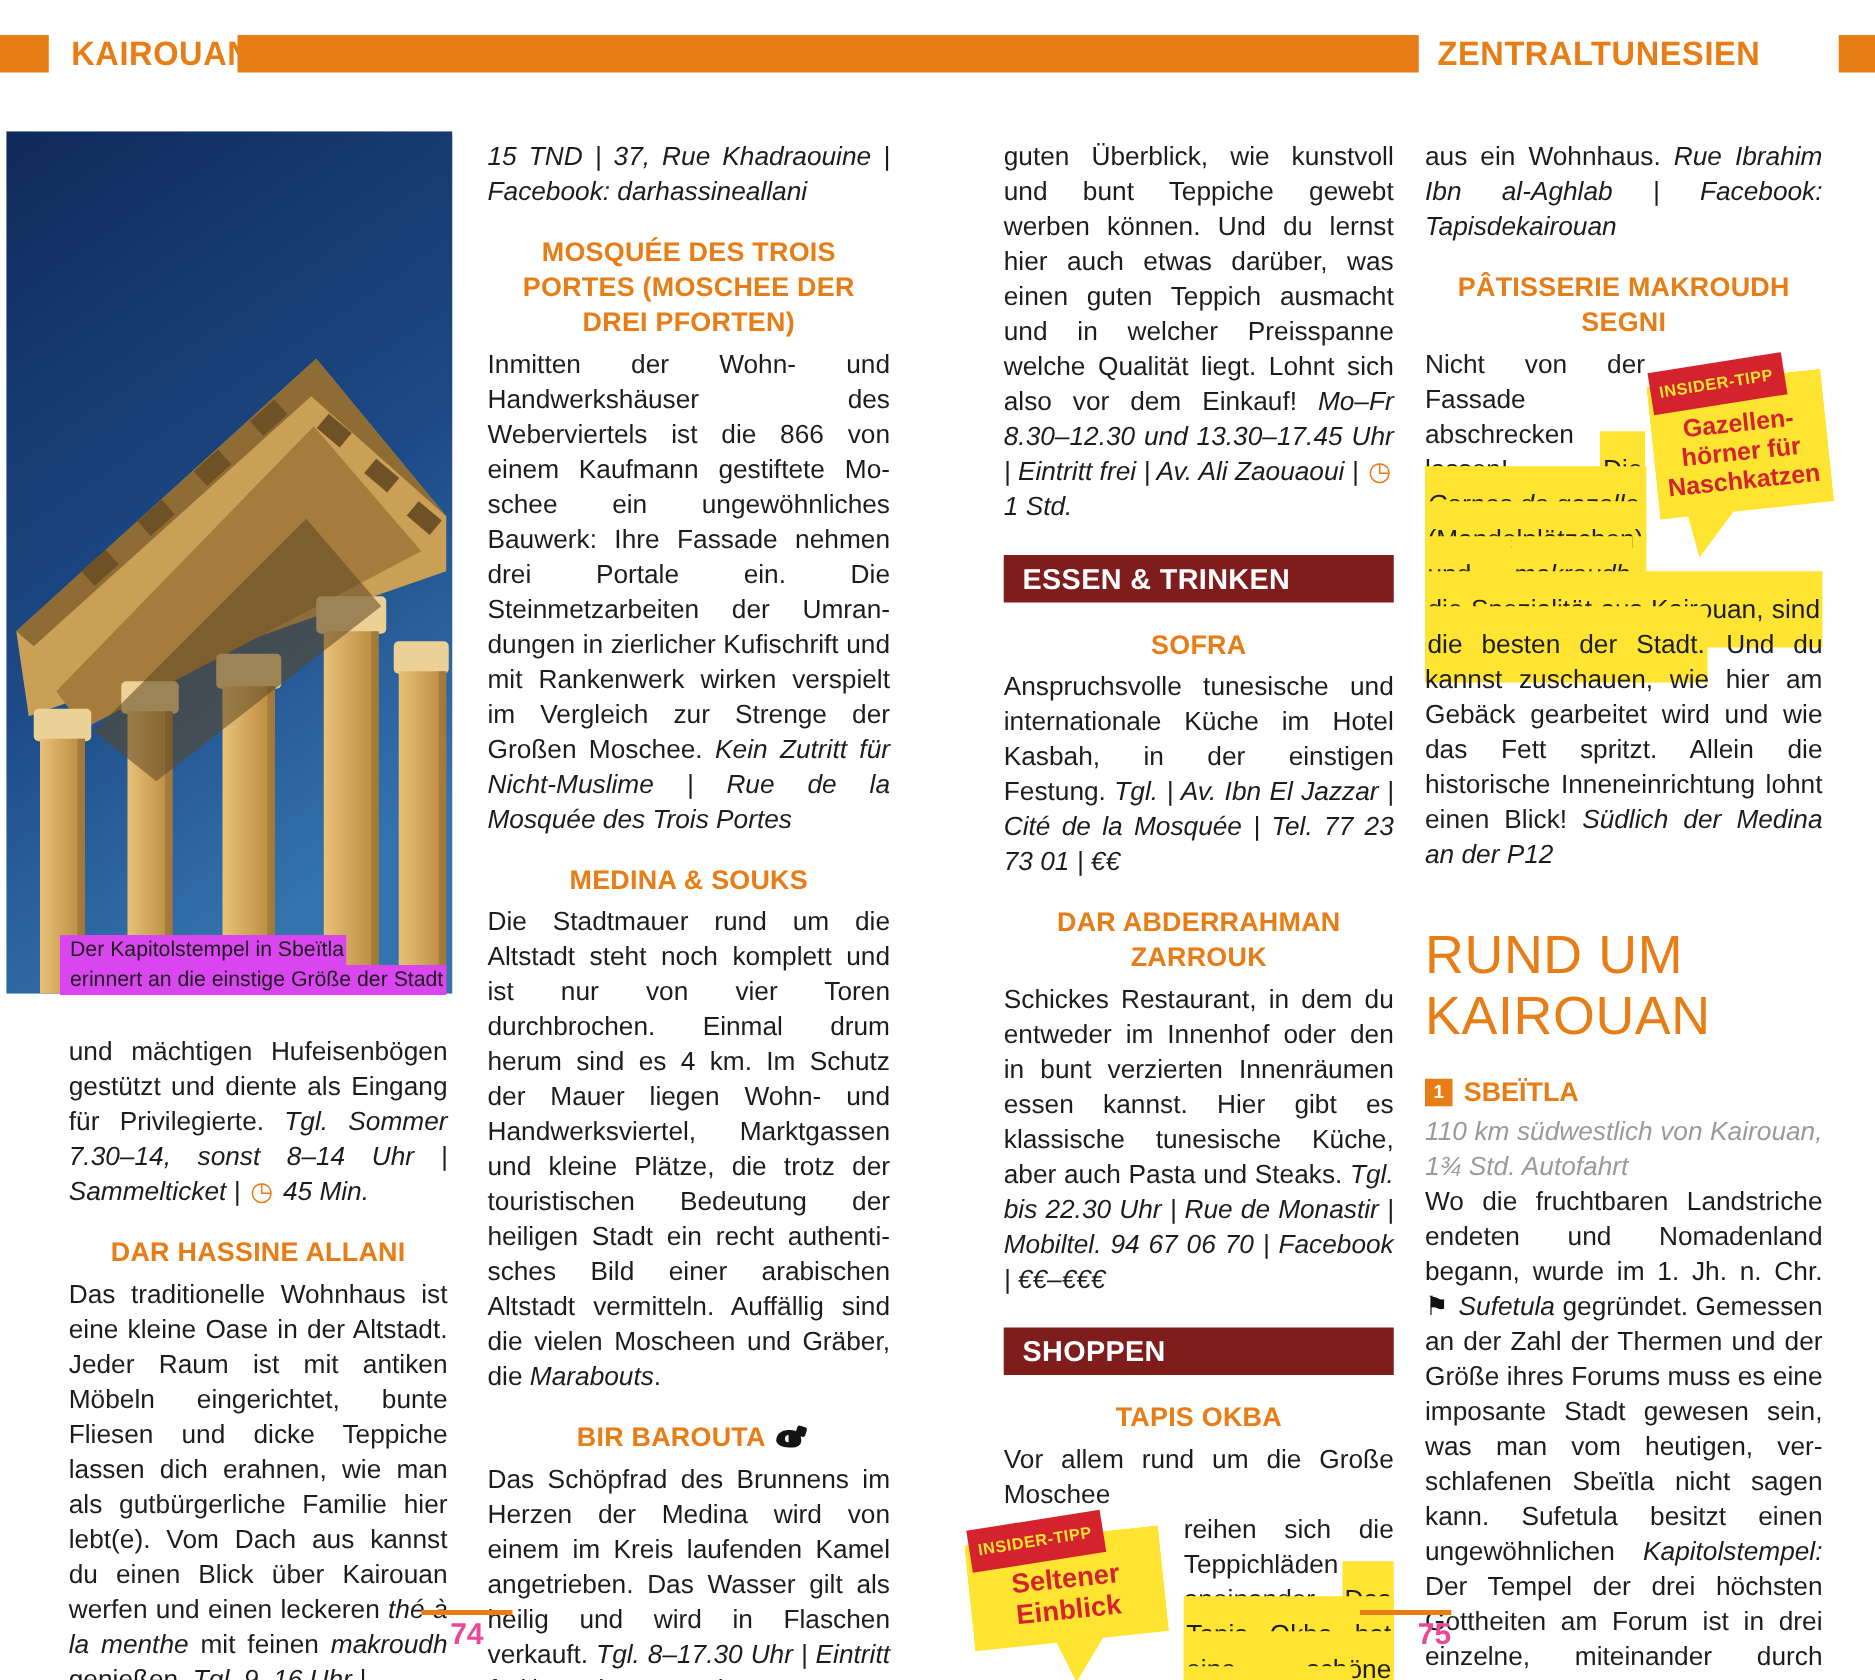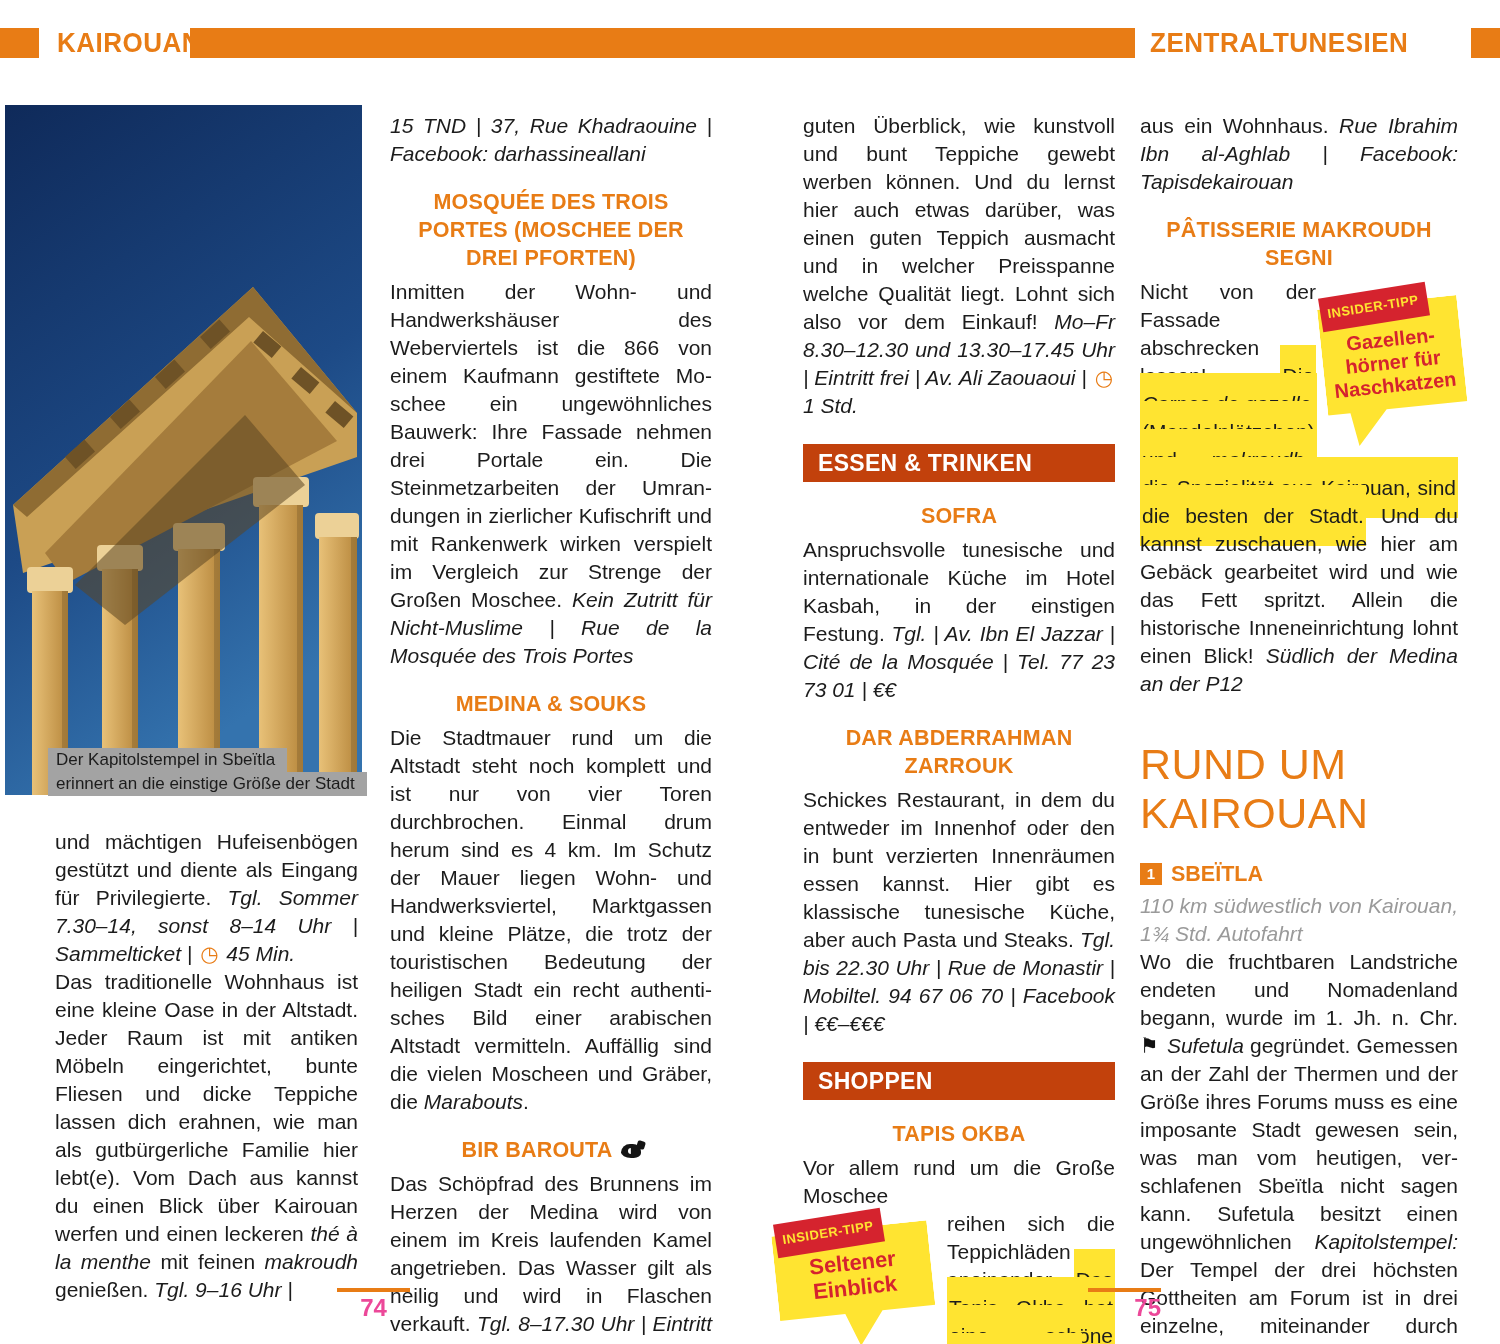--- a/index.html
+++ b/index.html
@@ -12,38 +12,38 @@
   .hd-bar-mid{left:190px;width:945px;}
   .hd-bar-right{left:1471px;width:29px;}
   .hd-title{position:absolute;top:27px;height:32px;line-height:32px;color:#e87c15;
             font-weight:700;font-size:26px;letter-spacing:.5px;transform:scaleY(1.04);}
   .hd-title-left{left:57px;}
   .hd-title-right{left:1150px;width:304px;text-align:left;}
 
   
   #photo{position:absolute;left:5px;top:105px;width:357px;height:690px;}
   #caption{position:absolute;left:48px;top:748px;font-size:17px;line-height:21px;color:#1c1c1c;}
-  #caption span{display:table;background:#a3a3a3;padding:1px 12px 2px 8px;}
+  #caption span{display:table;background:#d946ef;padding:1px 2px 2px 8px;}
 
   
   .col{position:absolute;top:112px;font-size:21px;line-height:28px;}
   .col p{margin:0;text-align:justify;hyphens:manual;-webkit-hyphens:manual;}
   #col1{left:55px;width:303px;top:828px;}
   #col2{left:390px;width:322px;}
   #col3{left:803px;width:312px;}
   #col4{left:1140px;width:318px;}
 
   .h2{color:#e87c15;font-weight:700;font-size:21.5px;line-height:28px;margin:20px 0 6px 0;
       letter-spacing:.2px;text-align:center;}
   .h2:first-child{margin-top:0;}
   .seg-i{font-style:italic;}
   .seg-hl,.seg-i.seg-hl{background:#ffe431;box-decoration-break:clone;-webkit-box-decoration-break:clone;
       padding:19px 2px;}
 
-  .banner{background:#c2410c;color:#fff;font-weight:700;font-size:23px;height:38px;
+  .banner{background:#7f1d1d;color:#fff;font-weight:700;font-size:23px;height:38px;
       line-height:38px;padding-left:15px;margin:24px 0 10px 0;letter-spacing:.3px;}
 
   .gray-note{color:#9a9a9a;}
 
   
   .icon{display:inline-block;font-style:normal;}
   .icon-clock{color:#e87c15;font-weight:700;margin:0 2px;}
   .icon-clock::before{content:"◷";}
   .icon-flag{color:#111;margin-right:2px;}
   .icon-flag::before{content:"⚑";}
@@ -154,20 +154,23 @@
       <polygon points="70,480 240,310 300,380 120,520" fill="#5d4520" opacity="0.55"></polygon>
     </svg>
   </div>
   <div id="caption">
     <span>Der Kapitolstempel in Sbeïtla</span>
     <span>erinnert an die einstige Größe der Stadt</span>
   </div>
 
   <div id="col1" class="col">
     <p><span>und mächtigen Hufeisenbögen ge­stützt und diente als Eingang für Privi­legierte. </span><span class="seg-i">Tgl. Sommer 7.30–14, sonst 8–14 Uhr | Sammelticket | </span><span class="icon icon-clock"></span><span class="seg-i"> 45 Min.</span></p>
+    <div class="h2">
+      <span>DAR HASSINE ALLANI</span>
+    </div>
     <p><span>Das traditionelle Wohnhaus ist eine kleine Oase in der Altstadt. Jeder Raum ist mit antiken Möbeln einge­richtet, bunte Fliesen und dicke Teppi­che lassen dich erahnen, wie man als gutbürgerliche Familie hier lebt(e). Vom Dach aus kannst du einen Blick über Kairouan werfen und einen le­ckeren </span><span class="seg-i">thé à la menthe</span><span> mit feinen </span><span class="seg-i">ma­kroudh</span><span> genießen. </span><span class="seg-i">Tgl. 9–16 Uhr |</span></p>
   </div>
 
   <div id="col2" class="col">
     <p><span class="seg-i">15 TND | 37, Rue Khadraouine | Face­book: darhassineallani</span></p>
     <div class="h2">
       <span>MOSQUÉE DES TROIS PORTES (MOSCHEE DER DREI PFORTEN)</span>
     </div>
     <p><span>Inmitten der Wohn- und Handwerks­häuser des Weberviertels ist die 866 von einem Kaufmann gestiftete Mo­schee ein ungewöhnliches Bauwerk: Ihre Fassade nehmen drei Portale ein. Die Steinmetzarbeiten der Umran­dungen in zierlicher Kufischrift und mit Rankenwerk wirken verspielt im Vergleich zur Strenge der Großen Mo­schee. </span><span class="seg-i">Kein Zutritt für Nicht-Muslime | Rue de la Mosquée des Trois Portes</span></p>
     <div class="h2">

